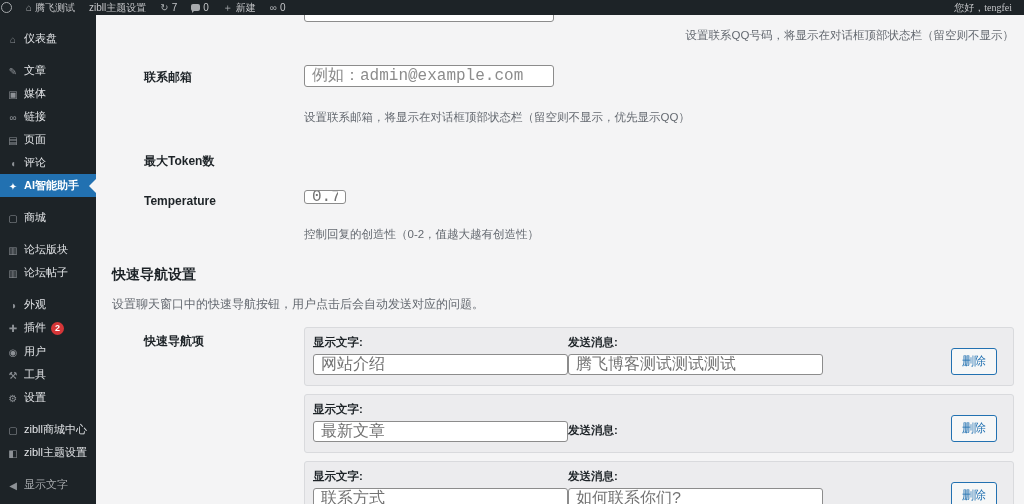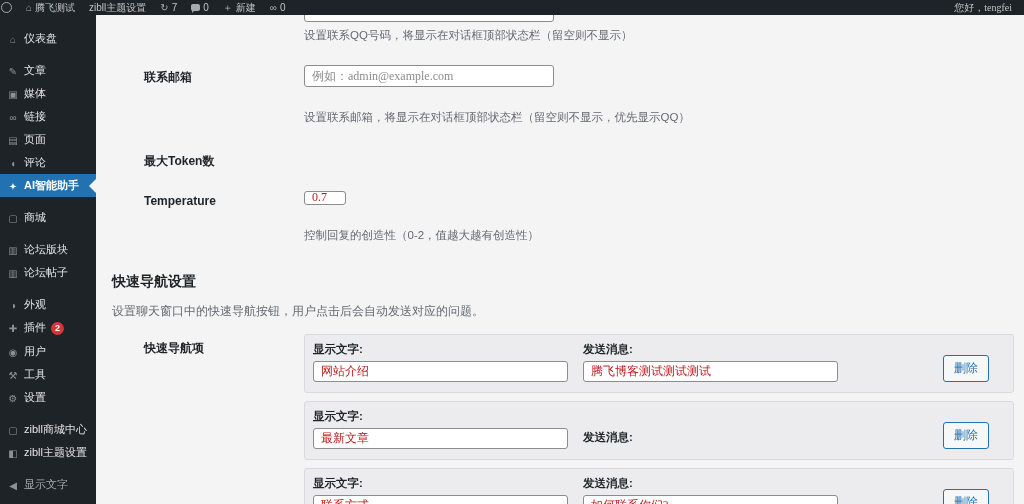--- a/index.html
+++ b/index.html
@@ -52,42 +52,42 @@
   }
 
   
   .content { position:absolute; top:15px; left:96px; right:0; bottom:0; padding:0 10px 0 16px; }
   .form-row { display:flex; }
   .form-label { width:160px; flex:none; font-weight:bold; font-size:12px; padding-top:4px;margin-left:32px; }
   .form-field { flex:1; min-width:0; }
   .desc { color:#646970; font-size:11.5px; margin-top:22px; line-height:1.4; }
   input[type=text] {
     background:#fff; border:1px solid #8c8c8c; border-radius:3px;
-    font-size:12px; padding:2px 7px; color:#b91c1c; outline:none;
-    font-family:Liberation Serif, serif;
+    font-size:16px; padding:2px 7px; color:#737373; outline:none;
+    font-family:Liberation Mono, monospace;
   }
   input::placeholder { color:#8c8c8c; }
   .in-wide { width:250px; height:22px; }
   .in-clip { width:250px; height:16px; margin-top:-9px; display:block; }
   .in-small { width:48px; height:22px; }
   .in-tiny { width:42px; height:14px; }
 
-  .row-qq .desc { margin-top:5px; }
+  .row-qq .desc { margin-top:5px;text-align:right; }
   .row-email { margin-top:22px; }
   .row-token { margin-top:24px; }
   .row-temp  { margin-top:20px; }
 
-  .section-title { font-size:14px; font-weight:bold; margin-top:30px; }
+  .section-title { font-size:14px; font-weight:bold; margin-top:24px; }
   .section-desc  { color:#646970; font-size:12px; margin-top:12px; }
   .row-nav { margin-top:14px; }
   .row-nav .form-label { padding-top:6px; }
 
   .nav-card {
     background:#ececee; border:1px solid #d9dadd; border-radius:3px;
-    padding:7px 24px 10px 8px; display:flex; align-items:flex-end; gap:15px;
+    padding:7px 16px 10px 8px; display:flex; align-items:flex-end; gap:0;
     margin-bottom:8px;
   }
   .fgroup { width:255px; flex:none; }
   .flabel { font-size:11.5px; font-weight:bold; margin-bottom:4px; }
   .in-card { width:255px; height:21px; }
   .del-wrap { margin-left:auto; }
   .btn-outline {
     display:inline-block; background:#f6f7f7; color:#2271b1;
     border:1px solid #2271b1; border-radius:3px; font-size:12px;
     padding:4px 10px; cursor:pointer; white-space:nowrap;

